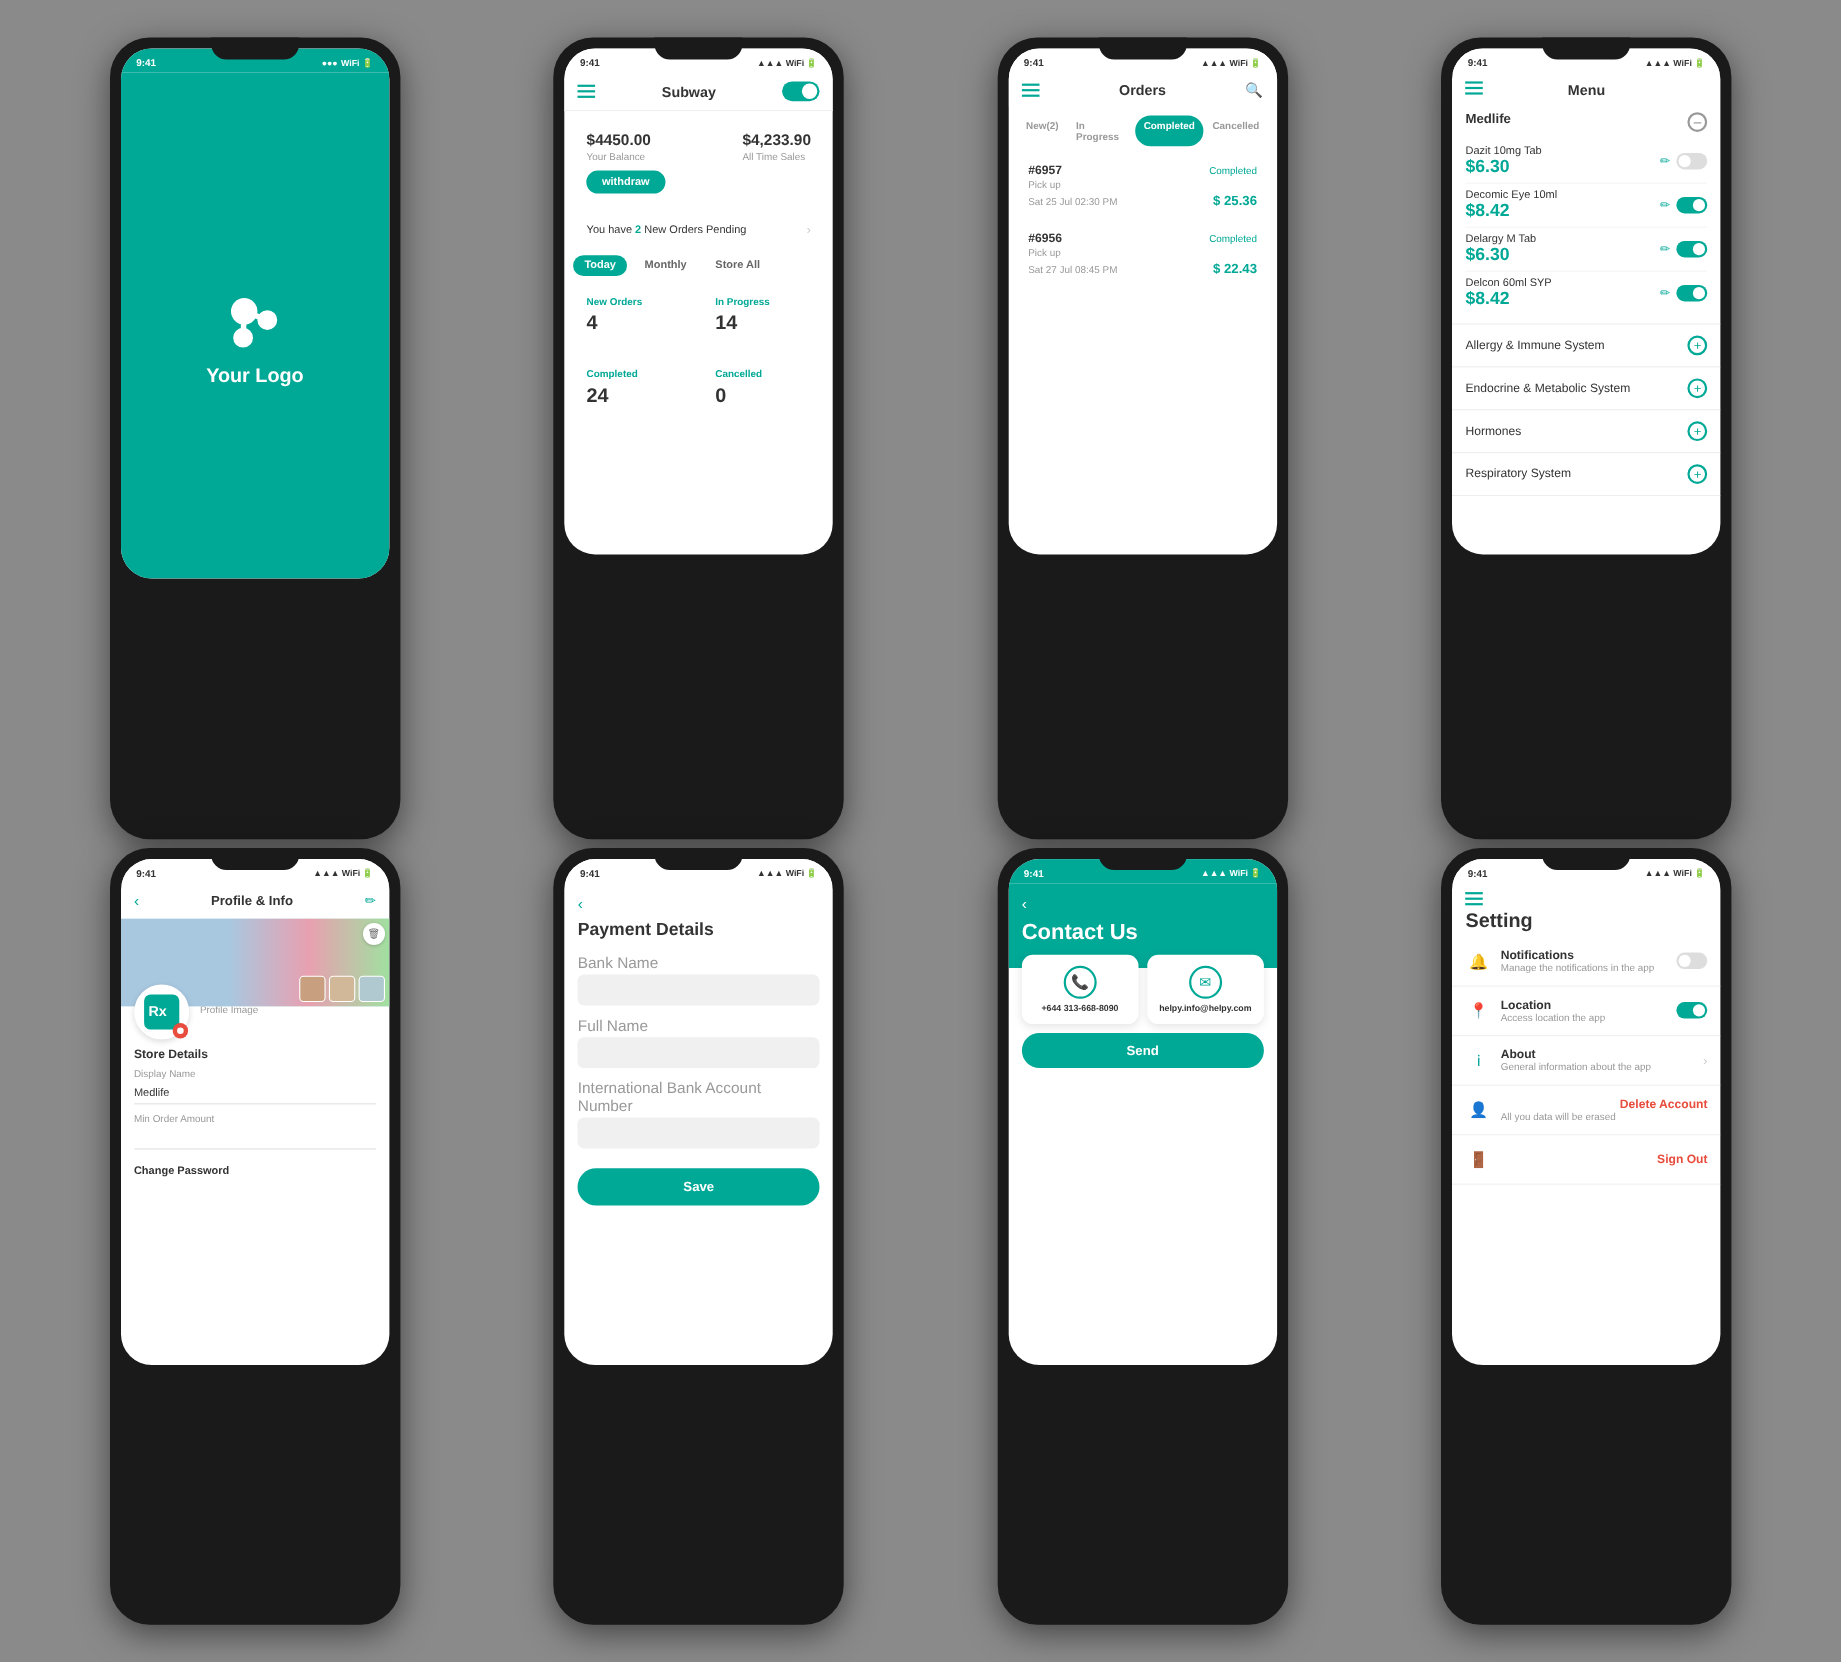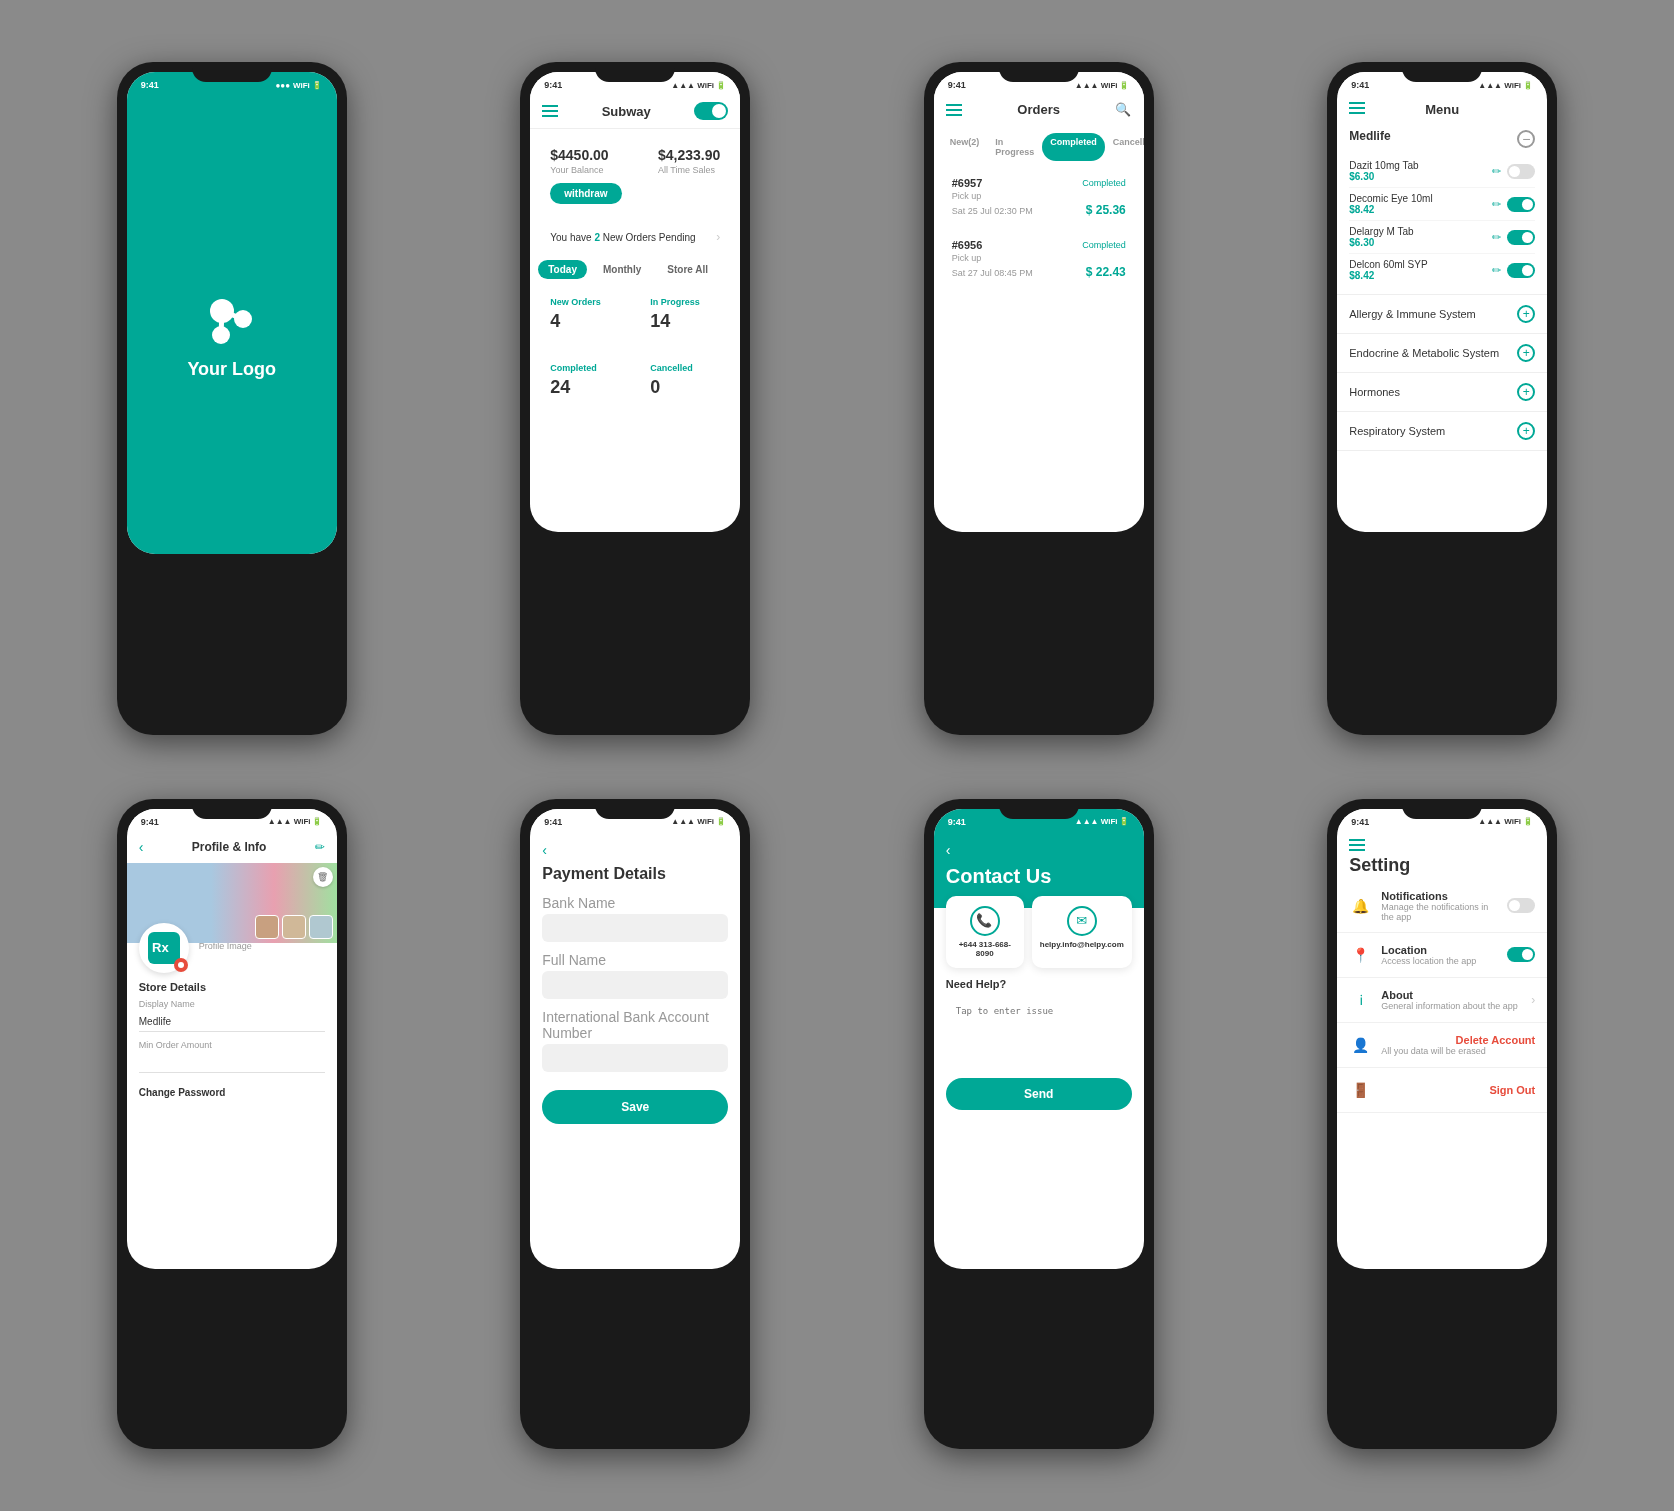--- a/index.html
+++ b/index.html
@@ -10,22 +10,22 @@
       font-family: -apple-system, BlinkMacSystemFont, 'Segoe UI', sans-serif;
       display: grid;
       grid-template-columns: repeat(4, 1fr);
       grid-template-rows: repeat(2, auto);
       gap: 0;
       padding: 30px;
     }
 
     
     .phone {
-      width: 230px;
-      margin: 32px auto;
+      width: 264px;
+      margin: 4px auto;
       border-radius: 36px;
       background: #1a1a1a;
       padding: 10px;
       box-shadow: 0 8px 30px rgba(0,0,0,0.5);
       position: relative;
     }
     .phone-inner {
       border-radius: 28px;
       overflow: hidden;
       background: white;
@@ -144,21 +144,21 @@
     .menu-title { font-size: 13px; font-weight: 700; color: #333; text-align: center; flex: 1; }
     .menu-section { border-bottom: 1px solid #eee; padding: 8px 12px; }
     .menu-section-title { font-size: 12px; font-weight: 700; color: #333; margin-bottom: 6px; }
     .menu-item {
       display: flex; justify-content: space-between; align-items: center;
       padding: 5px 0; border-bottom: 1px solid #f5f5f5;
     }
     .menu-item:last-child { border-bottom: none; }
     .menu-item-info { flex: 1; }
     .menu-item-name { font-size: 10px; color: #333; font-weight: 500; }
-    .menu-item-price { font-size: 10px; color: #00a896; font-weight: 600; }
+    .menu-item-price { font-size: 16px; color: #00a896; font-weight: 600; }
     .menu-item-actions { display: flex; align-items: center; gap: 6px; }
     .edit-icon { color: #00a896; font-size: 11px; cursor: pointer; }
     .toggle-sm {
       width: 28px; height: 15px; border-radius: 8px; position: relative;
     }
     .toggle-sm.on { background: #00a896; }
     .toggle-sm.off { background: #ddd; }
     .toggle-sm::after {
       content: ''; position: absolute; top: 2px;
       width: 11px; height: 11px; background: white; border-radius: 50%;
@@ -605,24 +605,20 @@
     <div class="contact-cards">
       <div class="contact-card">
         <div class="contact-icon">📞</div>
         <div class="contact-info">+644 313-668-8090</div>
       </div>
       <div class="contact-card">
         <div class="contact-icon">✉</div>
         <div class="contact-info">helpy.info@helpy.com</div>
       </div>
     </div>
-    <div class="need-help">
-      <div class="need-help-title">Need Help?</div>
-      <textarea class="help-textarea" placeholder="Tap to enter issue" style=""></textarea>
-    </div>
     <button class="send-btn">Send</button>
   </div>
 </div>
 
 <div class="phone">
   <div class="phone-notch"></div>
   <div class="phone-inner">
     <div class="status-bar">
       <span>9:41</span>
       <div class="status-icons">

